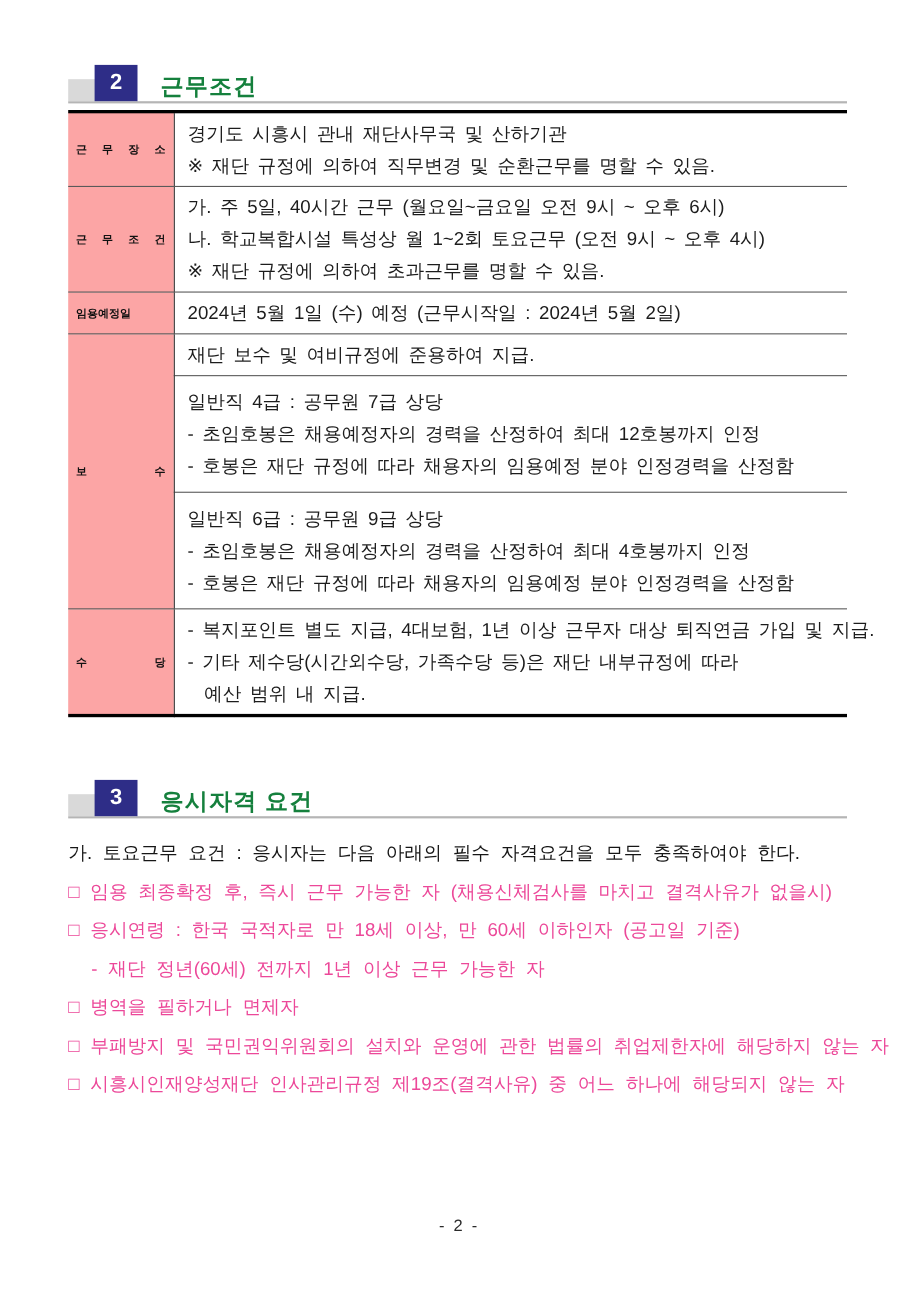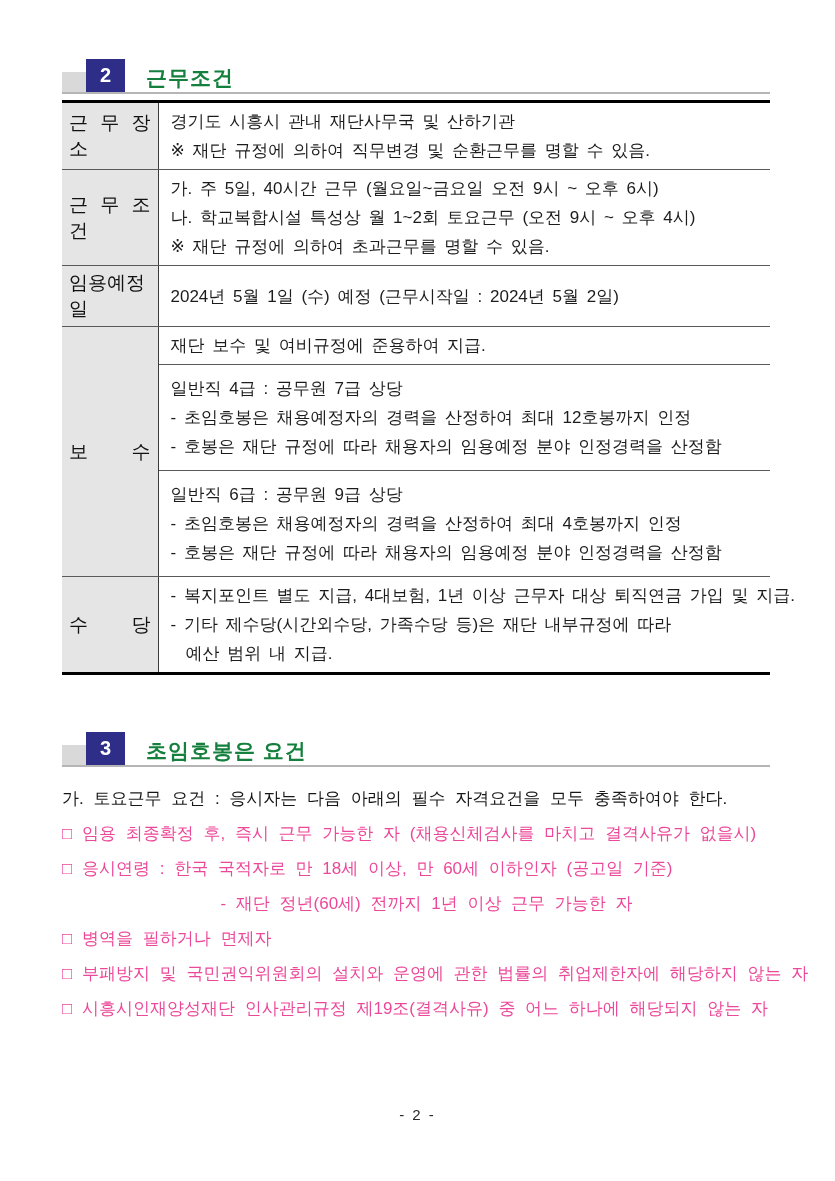--- a/index.html
+++ b/index.html
@@ -40,23 +40,23 @@
   table.cond-table {
     width: 708px;
     border-collapse: collapse;
     border-top: 3px solid #000000;
     border-bottom: 3px solid #000000;
     margin-top: 6px;
     table-layout: fixed;
   }
   .cond-table col.lab { width: 96px; }
   .cond-table th {
-    background: #e5e5e5;
-    font-weight: normal;
-    font-size: 19px;
+    background: #fca5a5;
+    font-weight: bold;
+    font-size: 10px;
     color: #111111;
     padding: 4px 7px;
     border-right: 1.5px solid #3a3a3a;
     border-bottom: 1px solid #5a5a5a;
     text-align: justify;
     text-align-last: justify;
     vertical-align: middle;
   }
   .cond-table td {
     padding: 4px 12px;
@@ -77,21 +77,21 @@
     margin-top: 14px;
     font-size: 17px; line-height: 35px;
     word-spacing: 5px; color: #161616;
     white-space: nowrap;
   }
   .item {
     font-size: 17px; line-height: 35px;
     word-spacing: 5px; color: #ec4899;
     white-space: nowrap;
   }
-  .item.sub { padding-left: 21px; text-align: center; }
+  .item.sub { padding-left: 21px; }
 
   
   .pagenum {
     position: absolute; left: 0; right: 0; bottom: 58px;
     text-align: center;
     font-size: 15px; color: #2a2a2a; letter-spacing: 2px;
   }
 </style>
 </head>
 <body>
@@ -159,21 +159,21 @@
           <div class="ln indent">예산 범위 내 지급.</div>
         </td>
       </tr>
     </tbody>
   </table>
 
   <div class="sec3">
     <div class="sec-head">
       <span class="sec-bar"></span>
       <span class="sec-badge">3</span>
-      <span class="sec-title">초임호봉은 요건</span>
+      <span class="sec-title">응시자격 요건</span>
     </div>
 
     <p class="intro">가. 토요근무 요건 : 응시자는 다음 아래의 필수 자격요건을 모두 충족하여야 한다.</p>
 
     <div class="item">□ 임용 최종확정 후, 즉시 근무 가능한 자 (채용신체검사를 마치고 결격사유가 없을시)</div>
     <div class="item">□ 응시연령 : 한국 국적자로 만 18세 이상, 만 60세 이하인자 (공고일 기준)</div>
     <div class="item sub">- 재단 정년(60세) 전까지 1년 이상 근무 가능한 자</div>
     <div class="item">□ 병역을 필하거나 면제자</div>
     <div class="item">□ 부패방지 및 국민권익위원회의 설치와 운영에 관한 법률의 취업제한자에 해당하지 않는 자</div>
     <div class="item">□ 시흥시인재양성재단 인사관리규정 제19조(결격사유) 중 어느 하나에 해당되지 않는 자</div>

